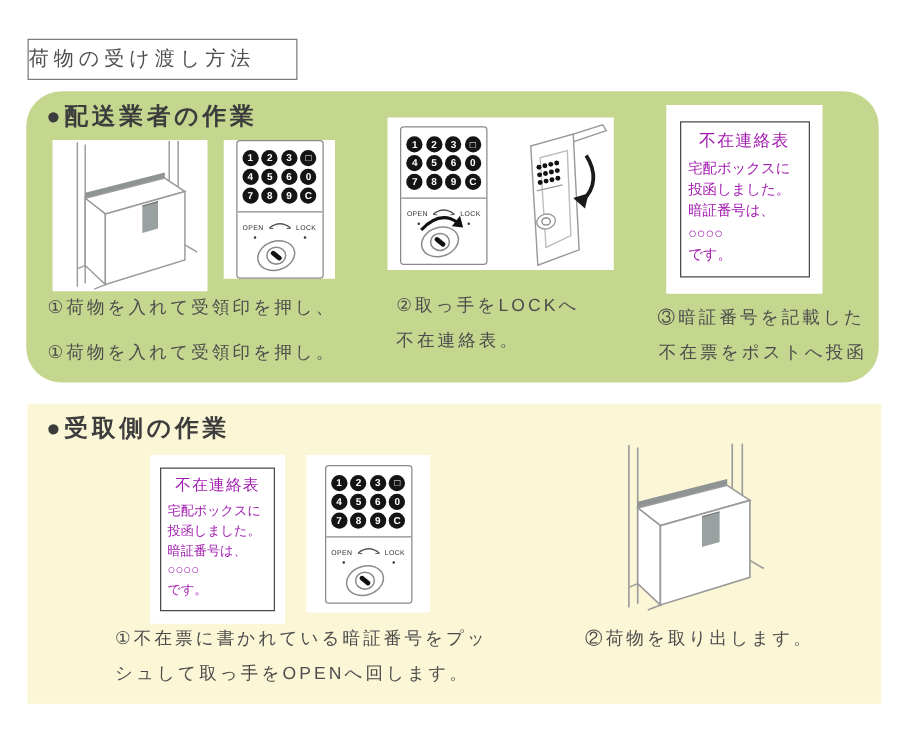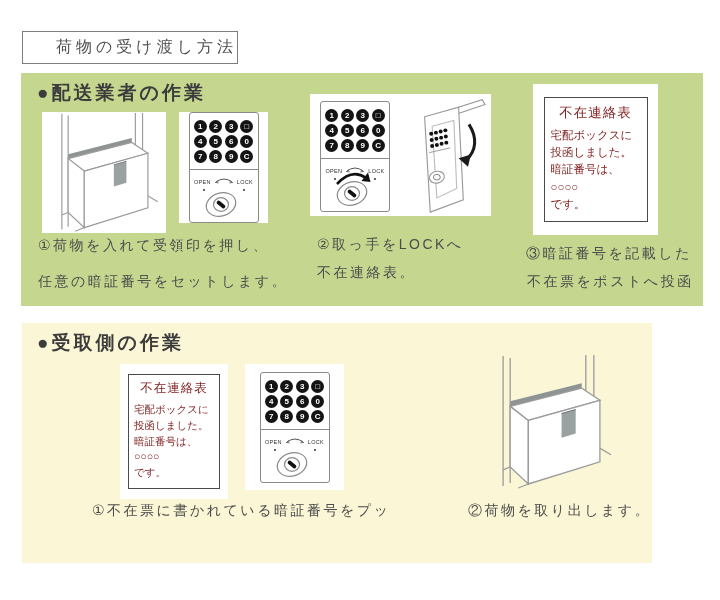--- a/index.html
+++ b/index.html
@@ -3,39 +3,39 @@
 <meta charset="utf-8">
 <style>
   html,body{margin:0;padding:0;}
   body{
     width:720px;height:600px;position:relative;background:#ffffff;overflow:hidden;
     font-family:"Liberation Sans","DejaVu Sans",sans-serif;color:#4a4a4a;
   }
   
   .title-box{
     position:absolute;left:22px;top:31px;width:214px;height:31px;
-    border:1.5px solid #7d7d7d;display:flex;align-items:center;justify-content:flex-end;
+    border:1.5px solid #7d7d7d;display:flex;align-items:center;justify-content:flex-start;
     font-size:16px;letter-spacing:4px;color:#4f4f4f;background:#fff;
   }
   
   .section{position:absolute;}
   .section-courier{left:21px;top:73px;width:682px;height:233px;background:#c5d78f;}
-  .section-receiver{left:22px;top:323px;width:630px;height:240px;background:#fbf6d5;}
+  .section-receiver{left:22px;top:323px;width:683px;height:240px;background:#fbf6d5;}
   .section-header{
     position:absolute;left:16px;top:7px;font-size:19px;font-weight:bold;
     letter-spacing:3px;color:#3c3c3c;white-space:nowrap;
   }
   .card{position:absolute;background:#fff;display:flex;align-items:center;justify-content:center;}
   .caption{
     position:absolute;font-size:14px;letter-spacing:2.5px;color:#4c4c4c;white-space:nowrap;
   }
   
   .notice{
     background:#fff;border:1.5px solid #4a4a4a;box-sizing:border-box;
-    width:104px;padding:6px 6px 8px 6px;color:#7f1d1d;
+    width:104px;padding:6px 6px 8px 6px;color:#a21caf;
   }
   .notice .notice-title{font-size:13.5px;text-align:center;margin-bottom:5px;letter-spacing:1px;white-space:nowrap;}
   .notice .notice-line{font-size:11.5px;line-height:1.5;white-space:nowrap;}
   .notice.sm{width:92px;padding:5px 5px 7px 5px;}
   .notice.sm .notice-title{font-size:12.5px;}
   .notice.sm .notice-line{font-size:10.5px;}
   
   .keypad{
     position:relative;width:70px;background:#fff;border:1.2px solid #8a8a8a;border-radius:3px;
     box-sizing:border-box;flex:none;
@@ -56,21 +56,21 @@
   .svgbox{position:absolute;}
   .svgbox svg{display:block;width:100%;height:100%;}
 </style>
 </head>
 <body>
 
 <div class="title-box">
   <span>荷物の受け渡し方法</span>
 </div>
 
-<div class="section section-courier" style="background: rgb(197, 215, 143);">
+<div class="section section-courier" style="background: rgb(197, 215, 143); border-radius: 28px;">
   <div class="section-header">●配送業者の作業</div>
 
   <div class="card" style="left:21px;top:39px;width:124px;height:121px;">
     <div class="svgbox" style="position:relative;width:124px;height:121px;">
         <svg viewBox="0 0 124 135" preserveAspectRatio="xMidYMid meet">
           <g stroke="#9b9b9b" stroke-width="1.3" fill="none">
             <path d="M15,2 V131"></path>
             <path d="M22,4 V128"></path>
             <path d="M97,1 V97"></path>
             <path d="M105,1 V94"></path>
@@ -199,21 +199,21 @@
       <div class="notice-title">不在連絡表</div>
       <div class="notice-line">宅配ボックスに</div>
       <div class="notice-line">投函しました。</div>
       <div class="notice-line">暗証番号は、</div>
       <div class="notice-line">○○○○</div>
       <div class="notice-line">です。</div>
     </div>
   </div>
 
   <div class="caption" style="left:17px;top:164px;">①荷物を入れて受領印を押し、</div>
-  <div class="caption" style="left:17px;top:200px;">任意の暗証番号をセットします。</div>
+  <div class="caption" style="left:17px;top:200px;">①荷物を入れて受領印を押し。</div>
   <div class="caption" style="left:296px;top:163px;">②取っ手をLOCKへ</div>
   <div class="caption" style="left:296px;top:191px;">不在連絡表。</div>
   <div class="caption" style="left:505px;top:172px;font-family:Liberation Mono, monospace;">③暗証番号を記載した</div>
   <div class="caption" style="left:506px;top:200px;">不在票をポストへ投函</div>
 </div>
 
 <div class="section section-receiver" style="background: rgb(251, 246, 213);">
   <div class="section-header" style="left:15px;">●受取側の作業</div>
 
   <div class="card" style="left:98px;top:41px;width:108px;height:135px;">
@@ -278,14 +278,15 @@
         <polygon points="22,52 93,34 111,46 40,66" fill="#fff" stroke="#9b9b9b" stroke-width="1.3"></polygon>
         <polygon points="22,52 40,66 40,129 22,112" fill="#fff" stroke="#9b9b9b" stroke-width="1.3"></polygon>
         <polygon points="40,66 111,46 111,107 40,129" fill="#fff" stroke="#9b9b9b" stroke-width="1.3"></polygon>
         <polygon points="73,59 87,55 87,79 73,83" fill="#9aa1a1"></polygon>
         <path d="M73,59 L87,55" stroke="#6e7575" stroke-width="1"></path>
         <path d="M22,112 l-7,3 M40,129 l-10,4" stroke="#9b9b9b" stroke-width="1.2" fill="none"></path>
       </svg>
     </div>
 
   <div class="caption" style="left:70px;top:179px;">①不在票に書かれている暗証番号をプッ</div>
+  <div class="caption" style="left:70px;top:207px;">シュして取っ手をOPENへ回します。</div>
   <div class="caption" style="left:446px;top:179px;font-family:Liberation Mono, monospace;">②荷物を取り出します。</div>
 </div>
 
 </body></html>

